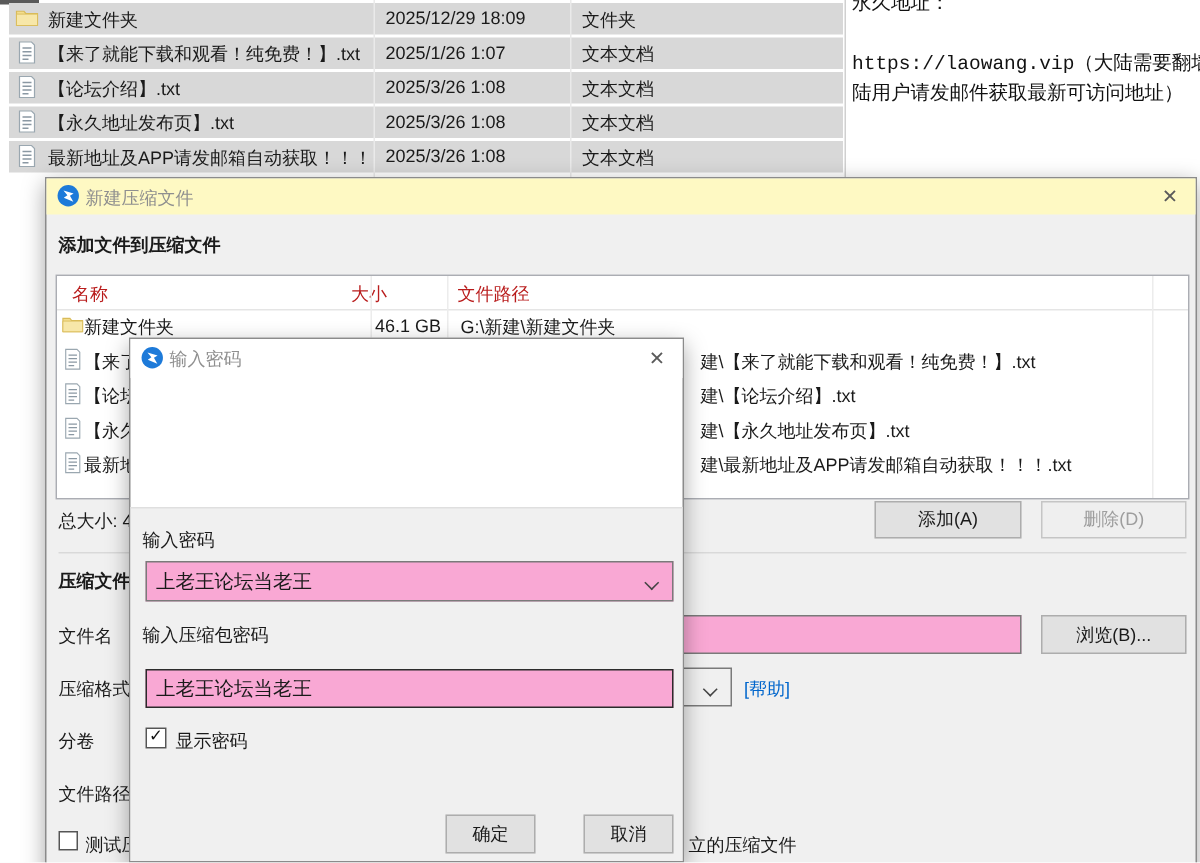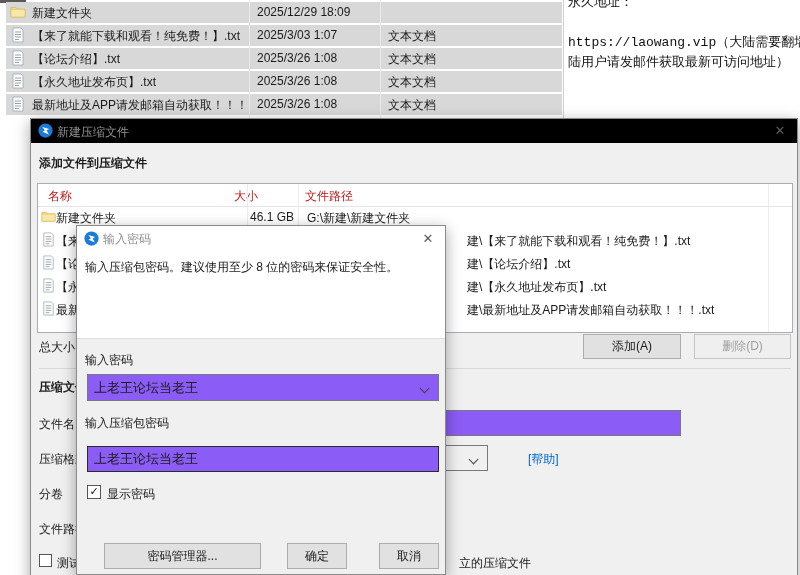--- a/index.html
+++ b/index.html
@@ -17,30 +17,30 @@
   .col-div{position:absolute;top:0;width:1px;height:118px;background:#eaeaea;}
   .pane-div{position:absolute;left:563px;top:0;width:1px;height:118px;background:#d0d0d0;}
   .top-frag{position:absolute;left:0;top:0;width:26px;height:3px;background:#5a5a5a;}
 
   .preview{position:absolute;left:568px;top:-7px;width:232px;line-height:20px;
            font-family:"Liberation Mono","DejaVu Serif",serif;font-size:13px;color:#111;
            white-space:pre;overflow:hidden;}
 
   
   .dlg{position:absolute;background:#f0f0f0;border:1px solid #8b8b8b;box-shadow:0 4px 14px rgba(0,0,0,.35);box-sizing:border-box;}
-  .titlebar{position:absolute;left:0;top:0;right:0;height:24px;background:#000000;}
+  .titlebar{position:absolute;left:0;top:0;right:0;height:24px;background:#fef9c3;}
   .dlg-title{position:absolute;left:26px;top:5px;color:#8f8f8f;font-size:12px;white-space:nowrap;}
   .dlg-ico{position:absolute;left:7px;top:4px;width:15px;height:15px;}
   .closeX{position:absolute;top:0;width:30px;height:24px;text-align:center;line-height:24px;
           color:#5a5a5a;font-size:13px;cursor:pointer;}
 
   .btn{position:absolute;background:#e1e1e1;border:1px solid #adadad;box-sizing:border-box;
        text-align:center;color:#1a1a1a;font-size:12px;display:flex;align-items:center;justify-content:center;cursor:pointer;}
   .btn.disabled{background:#efefef;border-color:#c5c5c5;color:#9e9e9e;}
-  .txtin{position:absolute;background:#8b5cf6;border:1px solid #7a7a7a;box-sizing:border-box;
+  .txtin{position:absolute;background:#f9a8d4;border:1px solid #7a7a7a;box-sizing:border-box;
          font-size:13px;padding:0 6px;display:flex;align-items:center;white-space:nowrap;overflow:hidden;}
   .txtin.focused{border-color:#2b2b2b;}
   .chevron{position:absolute;right:9px;top:10px;width:8px;height:8px;pointer-events:none;}
   .chevron:before{content:"";position:absolute;left:0;top:0;width:6px;height:6px;
                   border-right:1px solid #444;border-bottom:1px solid #444;transform:rotate(45deg);}
   .cb{position:absolute;width:13px;height:13px;background:#fff;border:1px solid #555;box-sizing:border-box;
       font-size:11px;line-height:11px;text-align:center;color:#111;cursor:pointer;}
   .lbl{position:absolute;white-space:nowrap;}
   .sepline{position:absolute;height:1px;background:#d9d9d9;}
 
@@ -74,31 +74,32 @@
 
     <div class="exp-row" style="top:2px;">
       <span class="exp-icon">
         <svg viewBox="0 0 16 16" width="16" height="16">
             <path d="M1 3.5h5l1.3 1.6H15V13H1z" fill="#f3dd8d" stroke="#d9bb59" stroke-width=".8"></path>
             <path d="M1 5.4h14V13H1z" fill="#f7e7a9" stroke="#d9bb59" stroke-width=".6"></path>
           </svg>
       </span>
       <span class="cell exp-name">新建文件夹</span>
       <span class="cell exp-date">2025/12/29 18:09</span>
+      <span class="cell exp-type">文件夹</span>
     </div>
 
     <div class="exp-row" style="top:25px;">
       <span class="exp-icon">
         <svg viewBox="0 0 16 16" width="16" height="16">
             <path d="M3 1h8l2 2v12H3z" fill="#fff" stroke="#9aa7b0" stroke-width=".8"></path>
             <path d="M5 5h6M5 7.5h6M5 10h6M5 12.5h4" stroke="#8a98a3" stroke-width=".9"></path>
           </svg>
       </span>
       <span class="cell exp-name">【来了就能下载和观看！纯免费！】.txt</span>
-      <span class="cell exp-date">2025/3/03 1:07</span>
+      <span class="cell exp-date">2025/1/26 1:07</span>
       <span class="cell exp-type">文本文档</span>
     </div>
 
     <div class="exp-row" style="top:48px;">
       <span class="exp-icon">
         <svg viewBox="0 0 16 16" width="16" height="16">
             <path d="M3 1h8l2 2v12H3z" fill="#fff" stroke="#9aa7b0" stroke-width=".8"></path>
             <path d="M5 5h6M5 7.5h6M5 10h6M5 12.5h4" stroke="#8a98a3" stroke-width=".9"></path>
           </svg>
       </span>
@@ -226,62 +227,61 @@
     <div class="lbl" style="left:8px;top:220px;">总大小: 46.1 GB</div>
     <div class="btn" style="left:552px;top:215px;width:98px;height:25px;">添加(A)</div>
     <div class="btn disabled" style="left:663px;top:215px;width:97px;height:25px;">删除(D)</div>
 
     <div class="sepline" style="left:8px;top:249px;width:752px;"></div>
 
     <div class="lbl bold" style="left:8px;top:260px;">压缩文件设置</div>
 
     <div class="lbl" style="left:8px;top:297px;">文件名</div>
     <div class="txtin" style="left:72px;top:291px;width:578px;height:26px;"></div>
+    <div class="btn" style="left:663px;top:291px;width:97px;height:26px;">浏览(B)...</div>
 
     <div class="lbl" style="left:8px;top:332px;">压缩格式</div>
     <div class="btn" style="left:72px;top:326px;width:385px;height:26px;justify-content:flex-start;padding-left:6px;background:#f0f0f0;border-color:#7a7a7a;">
         <span class="chevron"></span>
       </div>
-    <div class="lbl help-link" style="left:465px;top:332px;margin-left:32px;">[帮助]</div>
+    <div class="lbl help-link" style="left:465px;top:332px;">[帮助]</div>
 
     <div class="lbl" style="left:8px;top:367px;">分卷</div>
 
     <div class="lbl" style="left:8px;top:402px;">文件路径</div>
 
     <span class="cb" style="left:8px;top:435px;"></span>
     <div class="lbl" style="left:26px;top:436px;">测试压缩</div>
     <div class="lbl" style="left:428px;top:436px;">立的压缩文件</div>
   </div>
 
-  <div class="dlg" style="left:76px;top:225px;width:370px;height:350px;background:#fff;">
+  <div class="dlg" style="left:86px;top:225px;width:370px;height:350px;background:#fff;">
     <div class="titlebar" style="height:26px;background:#fff;">
       <span class="dlg-ico" style="top:5px;">
         <svg viewBox="0 0 16 16" width="15" height="15">
             <circle cx="8" cy="8" r="7.6" fill="#1d7ad9"></circle>
             <path d="M4.6 4.2 L11.8 6.4 L9.2 8 L11.6 12.2 L4.8 9.4 L7.4 7.6 Z" fill="#fff"></path>
           </svg>
       </span>
       <span class="dlg-title">输入密码</span>
       <span class="closeX" style="right:2px;height:26px;line-height:26px;">✕</span>
     </div>
 
-    <div class="lbl" style="left:8px;top:33px;width:352px;white-space:normal;">输入压缩包密码。建议使用至少 8 位的密码来保证安全性。</div>
 
     <div class="abs" style="left:0;top:112px;right:0;bottom:0;background:#f0f0f0;border-top:1px solid #dfdfdf;"></div>
 
     <div class="lbl" style="left:8px;top:126px;">输入密码</div>
     <div class="txtin" style="left:10px;top:148px;width:352px;height:27px;">
       <span>上老王论坛当老王</span>
       <span class="chevron"></span>
     </div>
 
     <div class="lbl" style="left:8px;top:189px;">输入压缩包密码</div>
     <div class="txtin focused" style="left:10px;top:220px;width:352px;height:26px;">上老王论坛当老王</div>
 
     <span class="cb" style="left:10px;top:259px;width:14px;height:14px;">✓</span>
     <div class="lbl" style="left:30px;top:260px;">显示密码</div>
 
-    <div class="btn" style="left:27px;top:317px;width:157px;height:26px;">密码管理器...</div>
     <div class="btn" style="left:210px;top:317px;width:60px;height:26px;">确定</div>
     <div class="btn" style="left:302px;top:317px;width:60px;height:26px;">取消</div>
   </div>
 
 </div>
 
 </body></html>

